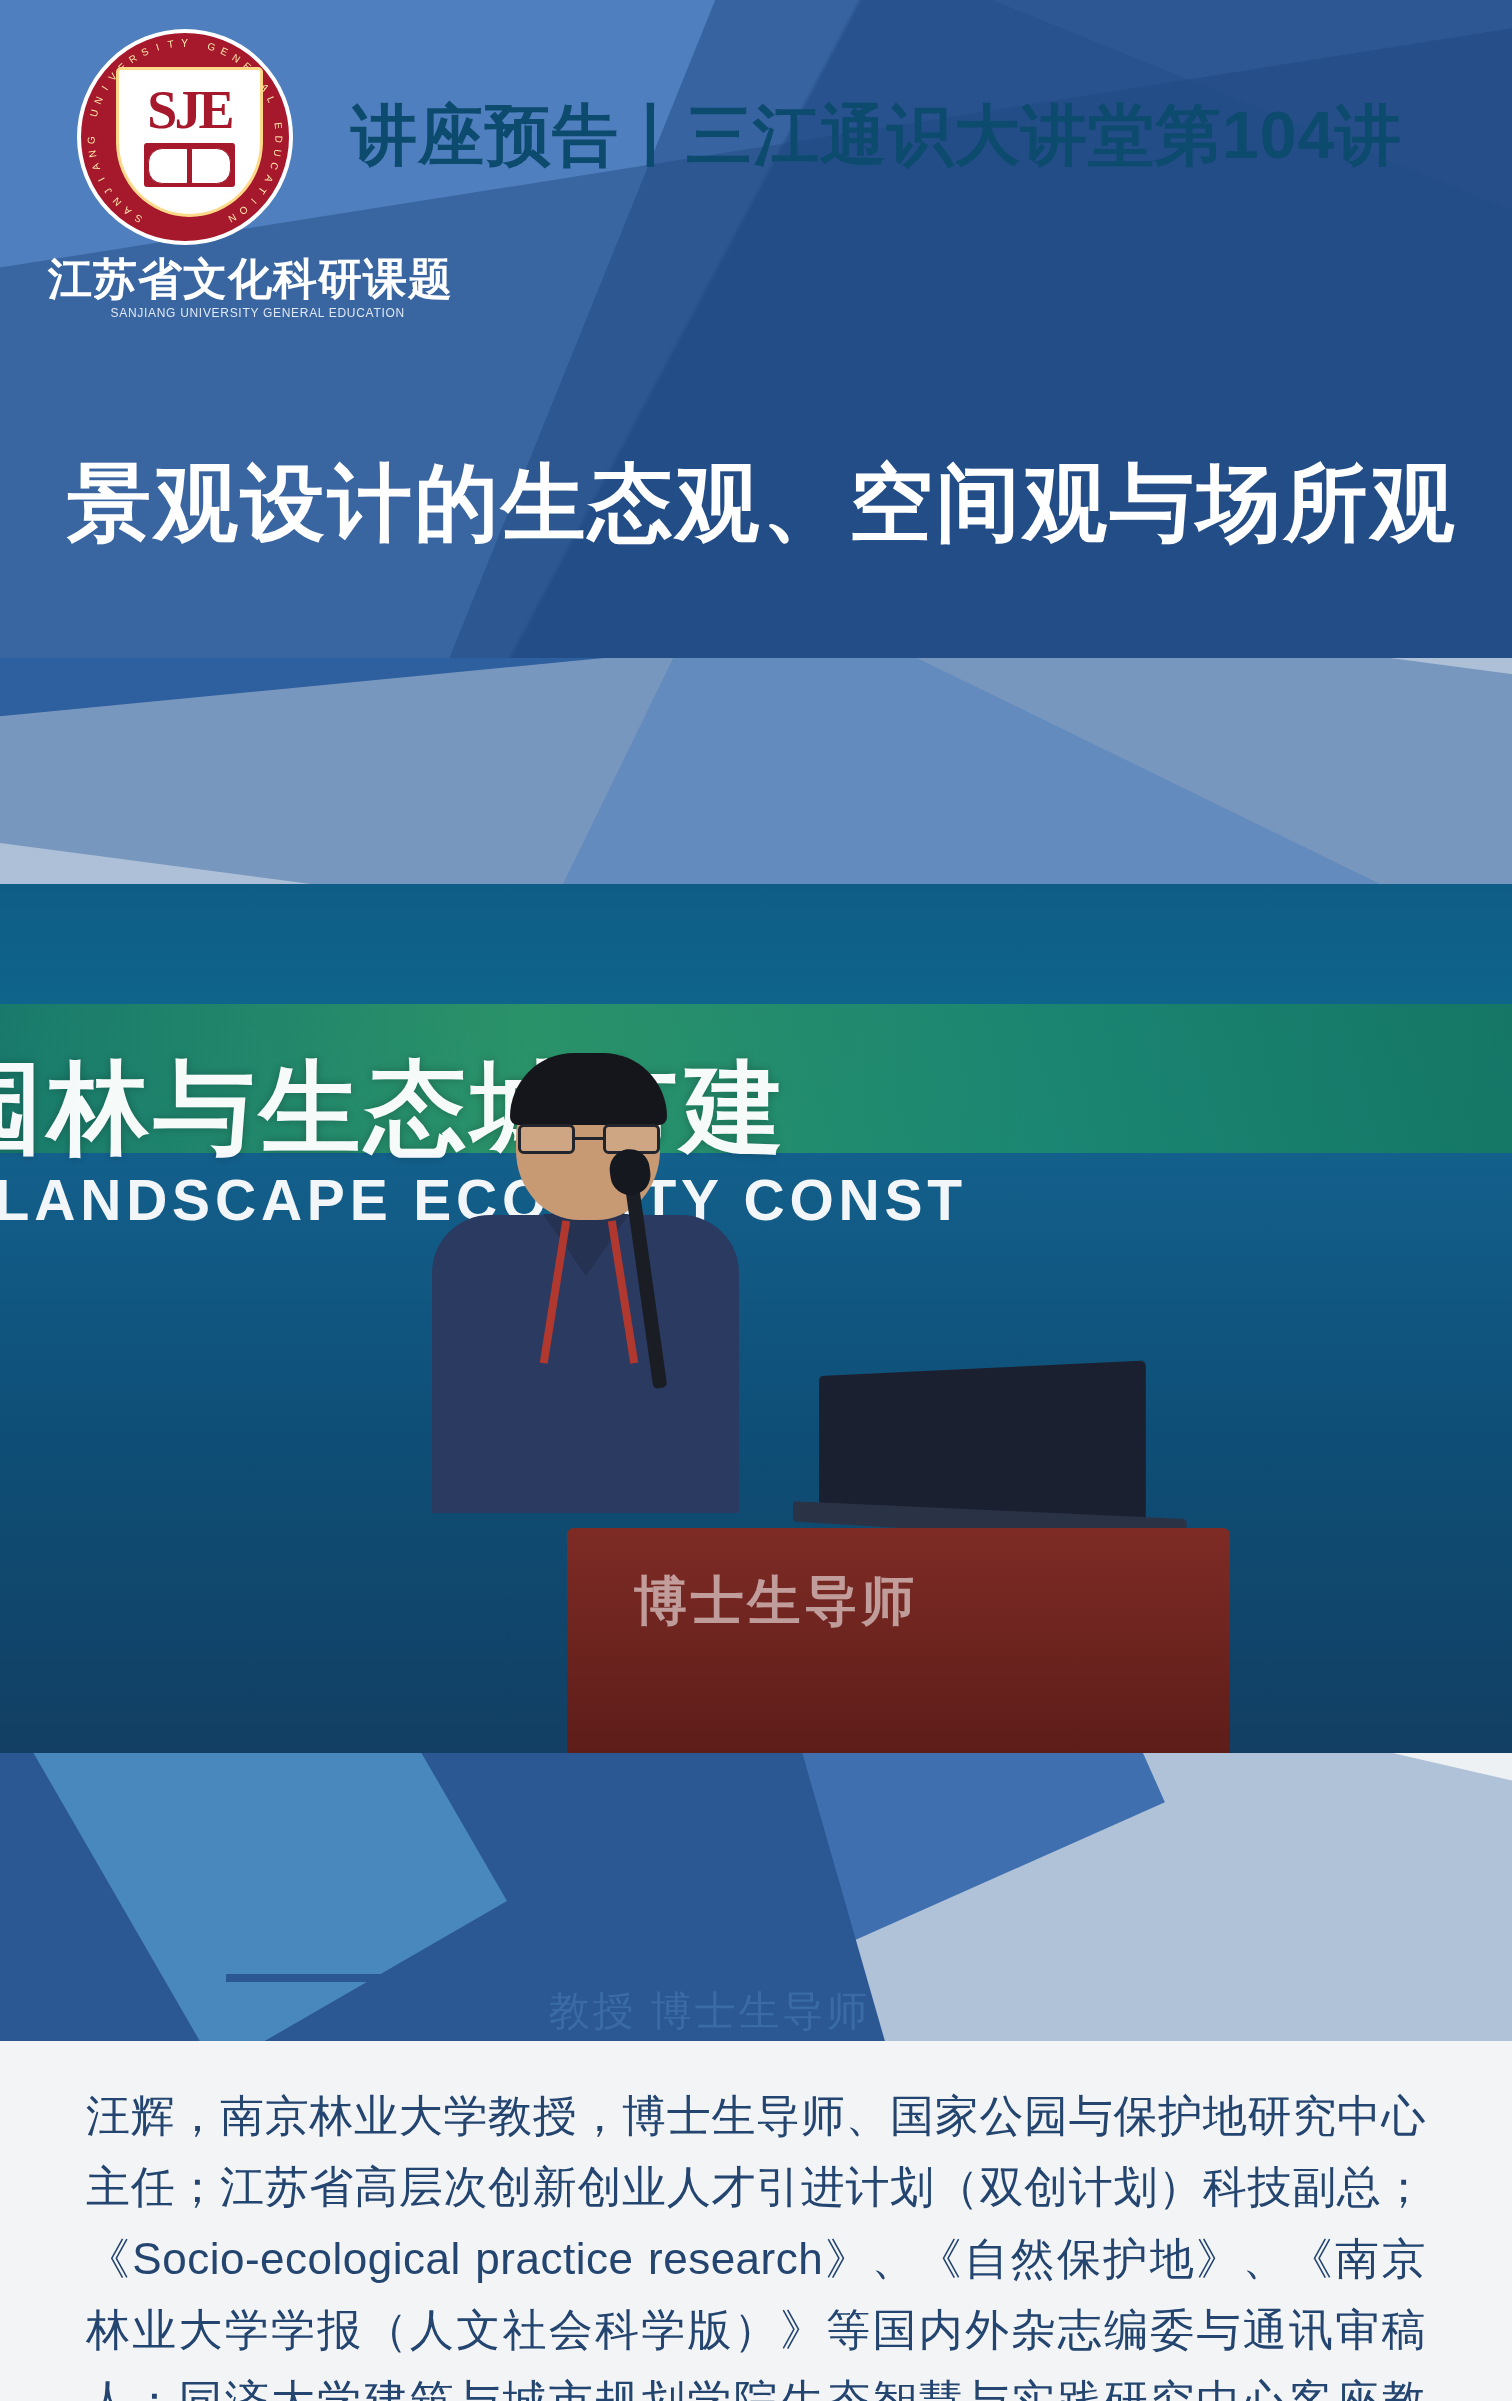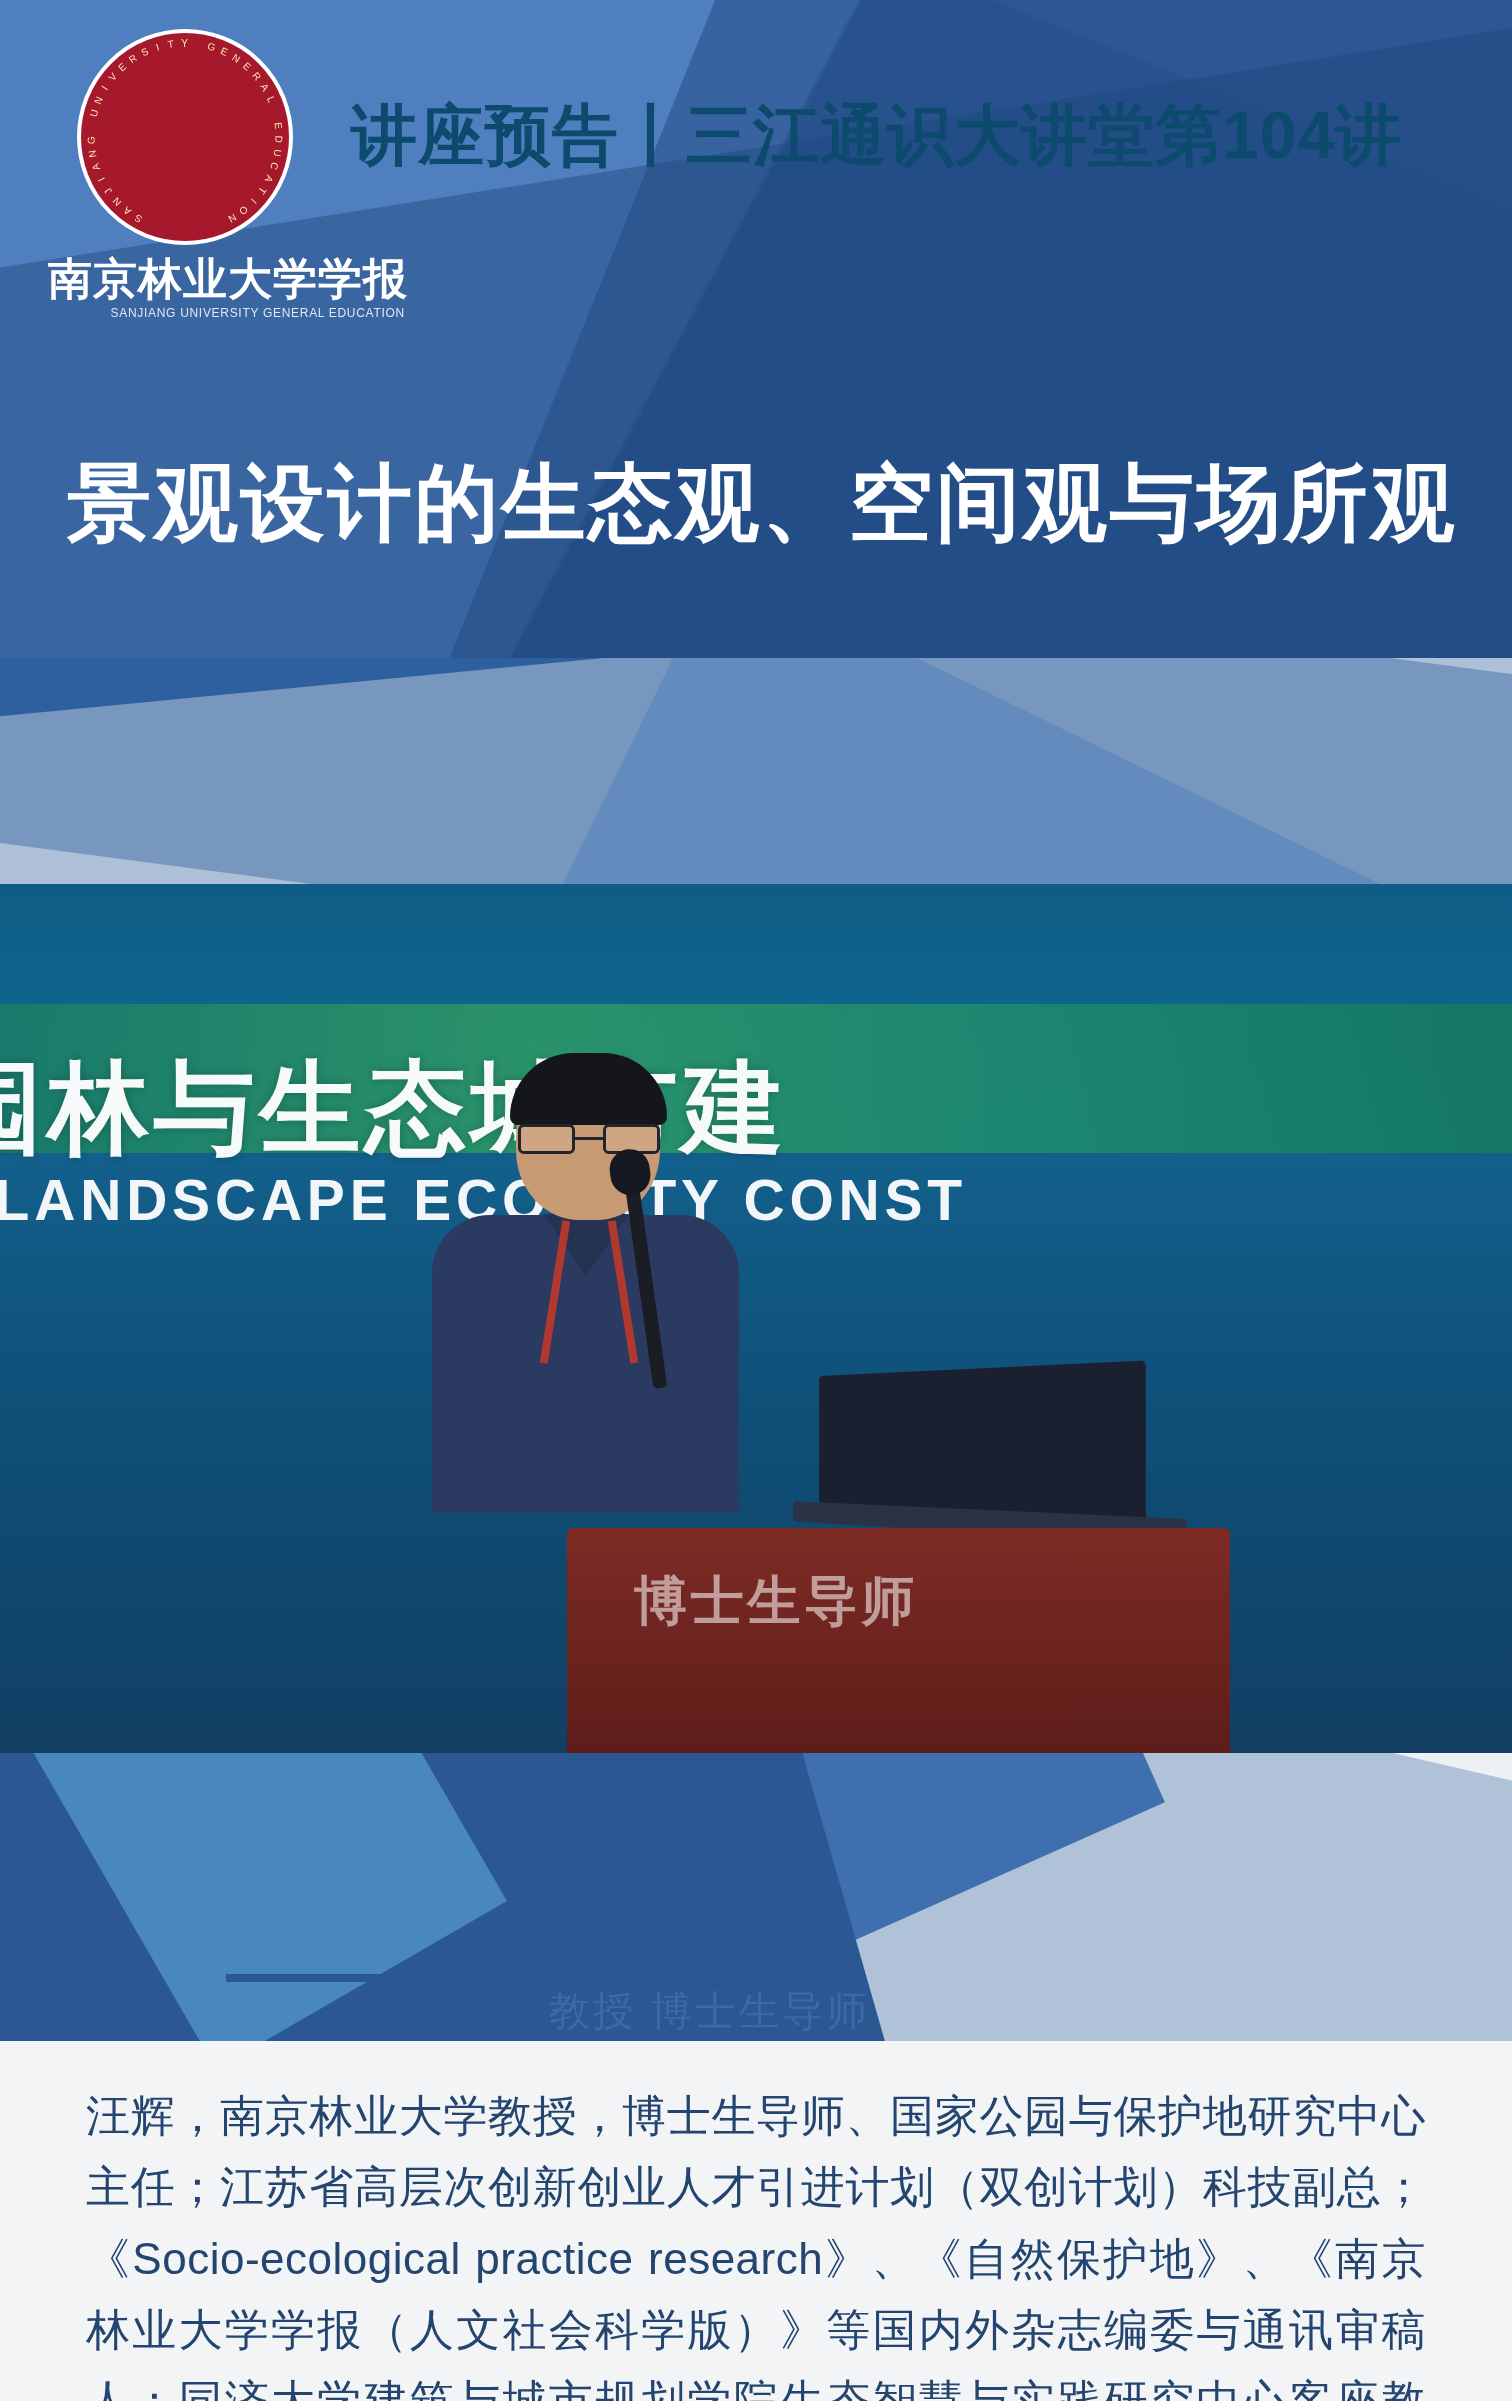--- a/index.html
+++ b/index.html
@@ -484,22 +484,26 @@
           <span style="transform: translate(-50%, -50%) rotate(83.3333deg) translateY(-94px); transform-origin: 50% 50%;">E</span>
           <span style="transform: translate(-50%, -50%) rotate(91.6667deg) translateY(-94px); transform-origin: 50% 50%;">D</span>
           <span style="transform: translate(-50%, -50%) rotate(100deg) translateY(-94px); transform-origin: 50% 50%;">U</span>
           <span style="transform: translate(-50%, -50%) rotate(108.333deg) translateY(-94px); transform-origin: 50% 50%;">C</span>
           <span style="transform: translate(-50%, -50%) rotate(116.667deg) translateY(-94px); transform-origin: 50% 50%;">A</span>
           <span style="transform: translate(-50%, -50%) rotate(125deg) translateY(-94px); transform-origin: 50% 50%;">T</span>
           <span style="transform: translate(-50%, -50%) rotate(133.333deg) translateY(-94px); transform-origin: 50% 50%;">I</span>
           <span style="transform: translate(-50%, -50%) rotate(141.667deg) translateY(-94px); transform-origin: 50% 50%;">O</span>
           <span style="transform: translate(-50%, -50%) rotate(150deg) translateY(-94px); transform-origin: 50% 50%;">N</span>
         </div>
+      <div class="logo-inner">
+        <div class="sje">SJE</div>
+        <div class="logo-book"></div>
+      </div>
     </div>
-    <div class="logo-cn">南京林业大学学报</div>
+    <div class="logo-cn">江苏省文化科研课题</div>
     <div class="logo-en">SANJIANG UNIVERSITY GENERAL EDUCATION</div>
   </div>
 
   <div class="banner-title">讲座预告丨三江通识大讲堂第104讲</div>
   <div class="main-title">景观设计的生态观、空间观与场所观</div>
 
   <div class="mid-band">
     <div class="s1"></div>
     <div class="s2"></div>
     <div class="s3"></div>

